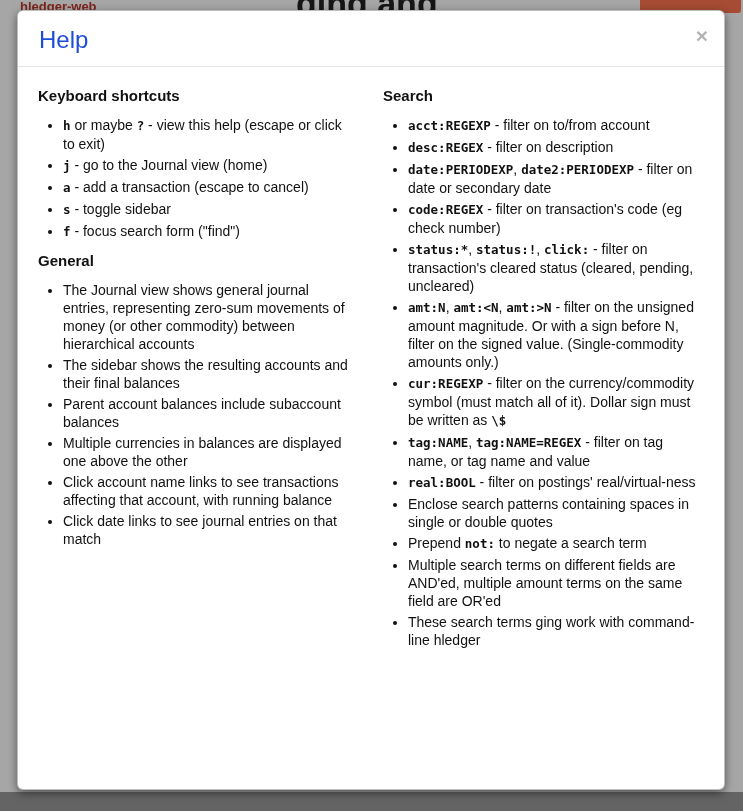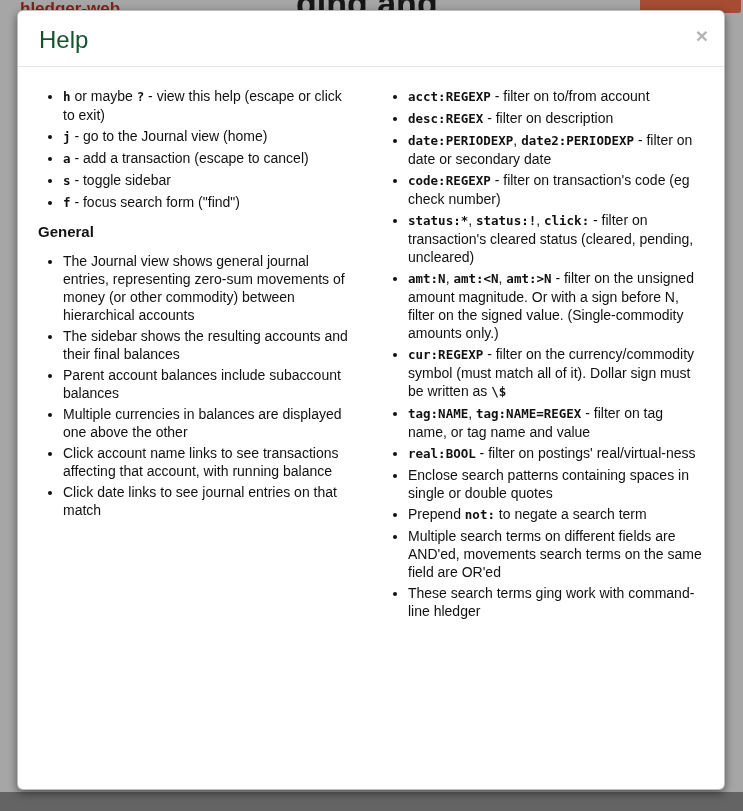--- a/index.html
+++ b/index.html
@@ -7,21 +7,21 @@
   body {
     font-family: "Liberation Sans", sans-serif;
     background: #fff;
     position: relative;
   }
 
   
   .page { position: absolute; inset: 0; background: #fff; }
   .page-brand {
     position: absolute; left: 20px; top: -1px;
-    font-size: 17px; font-weight: bold; color: #c0392b;
+    font-size: 13px; font-weight: bold; color: #c0392b;
     white-space: nowrap;
   }
   .page-heading {
     position: absolute; left: 296px; top: -16px;
     font-size: 34px; font-weight: bold; color: #222;
     white-space: nowrap;
   }
   .page-accent {
     position: absolute; top: 0; right: 2px;
     width: 101px; height: 13px;
@@ -45,21 +45,21 @@
     border-radius: 6px;
     box-shadow: 0 3px 9px rgba(0,0,0,0.5);
     overflow: hidden;
   }
   .modal-header {
     position: relative;
     padding: 16px 15px 13px 21px;
     border-bottom: 1px solid #e5e5e5;
   }
   .modal-title {
-    font-size: 24px; font-weight: 500; color: #14532d; line-height: 1.1;
+    font-size: 24px; font-weight: 500; color: #1d4ed8; line-height: 1.1;
   }
   .close-btn {
     position: absolute; right: 16px; top: 14px;
     background: none; border: none; cursor: pointer;
     font-size: 21px; font-weight: bold; color: #b4b4b4; line-height: 1;
     font-family: "Liberation Sans", sans-serif;
   }
   .modal-body {
     display: flex;
     padding: 20px 20px 15px 20px;
@@ -96,48 +96,50 @@
 </div>
 <div class="backdrop"></div>
 
 <div class="modal">
   <div class="modal-header">
     <div class="modal-title">Help</div>
     <button class="close-btn">×</button>
   </div>
   <div class="modal-body">
     <div class="col col-left">
+        <div class="section-heading">Keyboard shortcuts</div>
         <ul class="help-list">
           <li><code>h</code> or maybe <code>?</code> - view this help (escape or click to exit)</li>
           <li><code>j</code> - go to the Journal view (home)</li>
           <li><code>a</code> - add a transaction (escape to cancel)</li>
           <li><code>s</code> - toggle sidebar</li>
           <li><code>f</code> - focus search form ("find")</li>
         </ul>
         <div class="section-heading">General</div>
         <ul class="help-list">
           <li>The Journal view shows general journal entries, representing zero-sum movements of money (or other commodity) between hierarchical accounts</li>
           <li>The sidebar shows the resulting accounts and their final balances</li>
           <li>Parent account balances include subaccount balances</li>
           <li>Multiple currencies in balances are displayed one above the other</li>
           <li>Click account name links to see transactions affecting that account, with running balance</li>
           <li>Click date links to see journal entries on that match</li>
         </ul>
       </div>
     <div class="col col-right">
+        <div class="section-heading">Search</div>
         <ul class="help-list">
           <li><code>acct:REGEXP</code> - filter on to/from account</li>
           <li><code>desc:REGEX</code> - filter on description</li>
           <li><code>date:PERIODEXP</code>, <code>date2:PERIODEXP</code> - filter on date or secondary date</li>
-          <li><code>code:REGEXP</code> - filter on transaction's code (eg check number)</li>
+          <li><code>code:REGEX</code> - filter on transaction's code (eg check number)</li>
           <li><code>status:*</code>, <code>status:!</code>, <code>click:</code> - filter on transaction's cleared status (cleared, pending, uncleared)</li>
           <li><code>amt:N</code>, <code>amt:&lt;N</code>, <code>amt:&gt;N</code> - filter on the unsigned amount magnitude. Or with a sign before N, filter on the signed value. (Single-commodity amounts only.)</li>
           <li><code>cur:REGEXP</code> - filter on the currency/commodity symbol (must match all of it). Dollar sign must be written as <code>\$</code></li>
           <li><code>tag:NAME</code>, <code>tag:NAME=REGEX</code> - filter on tag name, or tag name and value</li>
           <li><code>real:BOOL</code> - filter on postings' real/virtual-ness</li>
           <li>Enclose search patterns containing spaces in single or double quotes</li>
           <li>Prepend <code>not:</code> to negate a search term</li>
-          <li>Multiple search terms on different fields are AND'ed, movements search terms on the same field are OR'ed</li>
+          <li>Multiple search terms on different fields are AND'ed, multiple amount terms on the same field are OR'ed</li>
           <li>These search terms ging work with command-line hledger</li>
         </ul>
       </div>
   </div>
 </div>
 
 </body></html>

